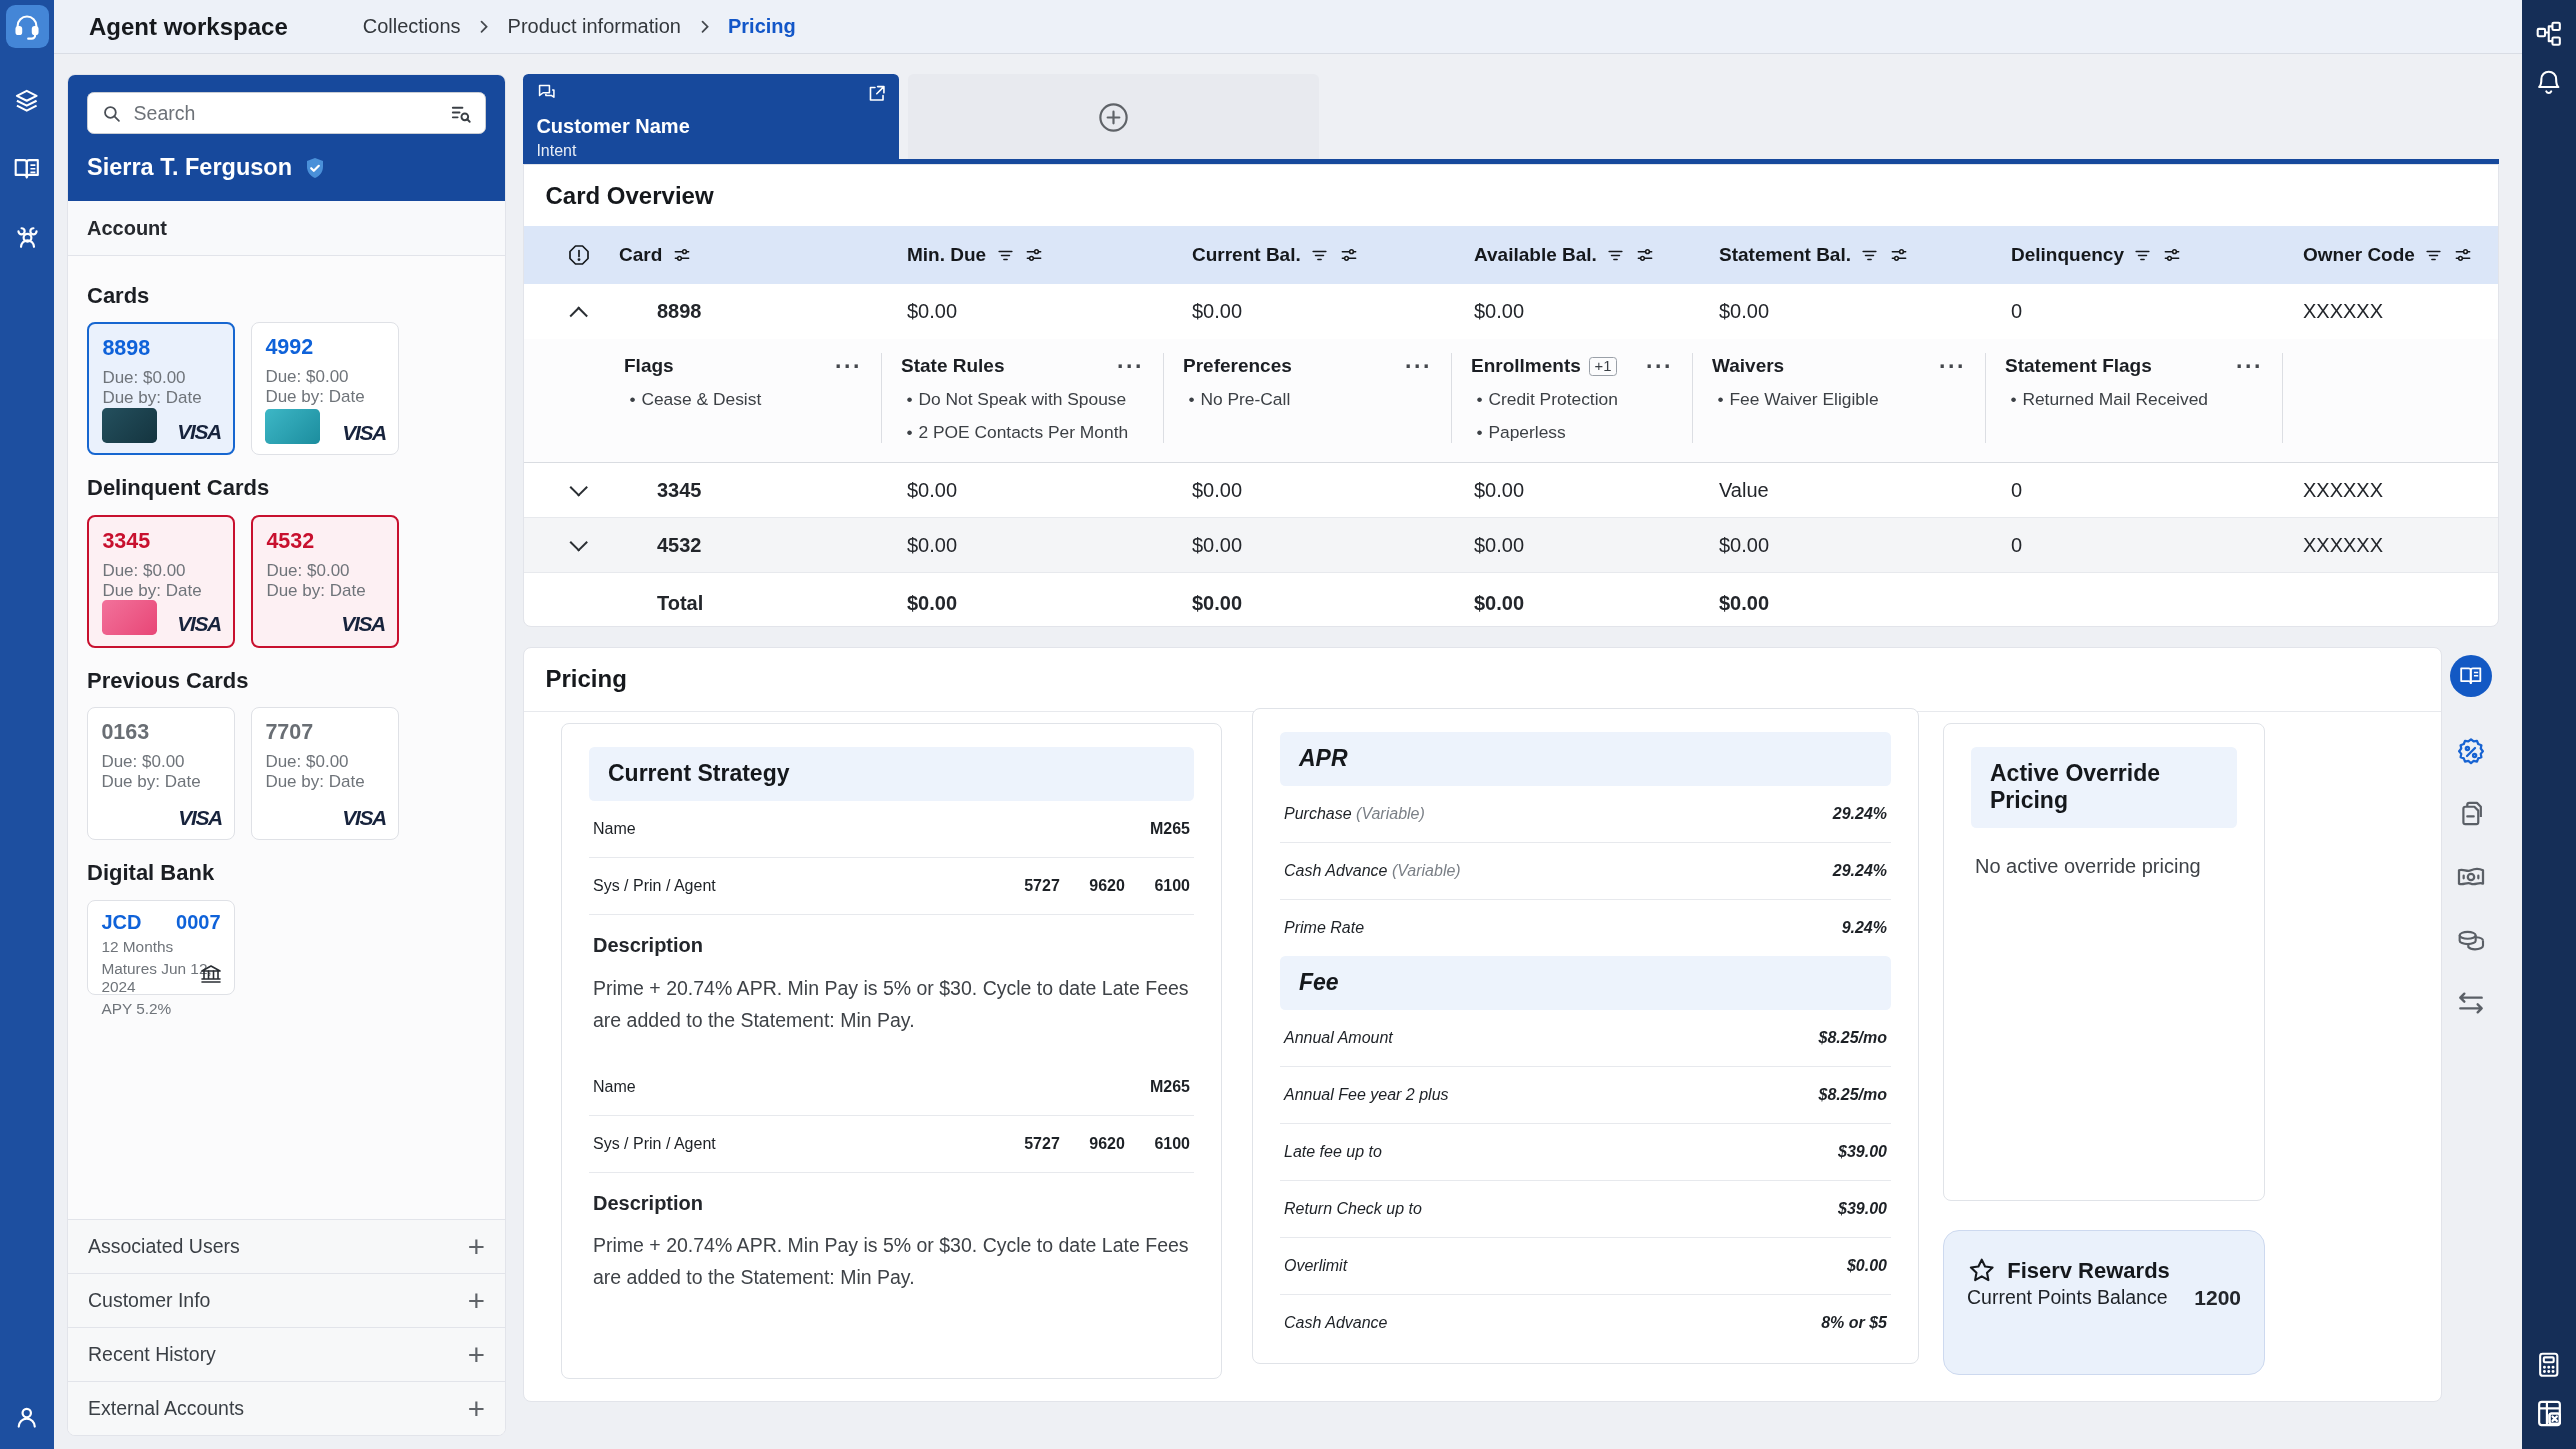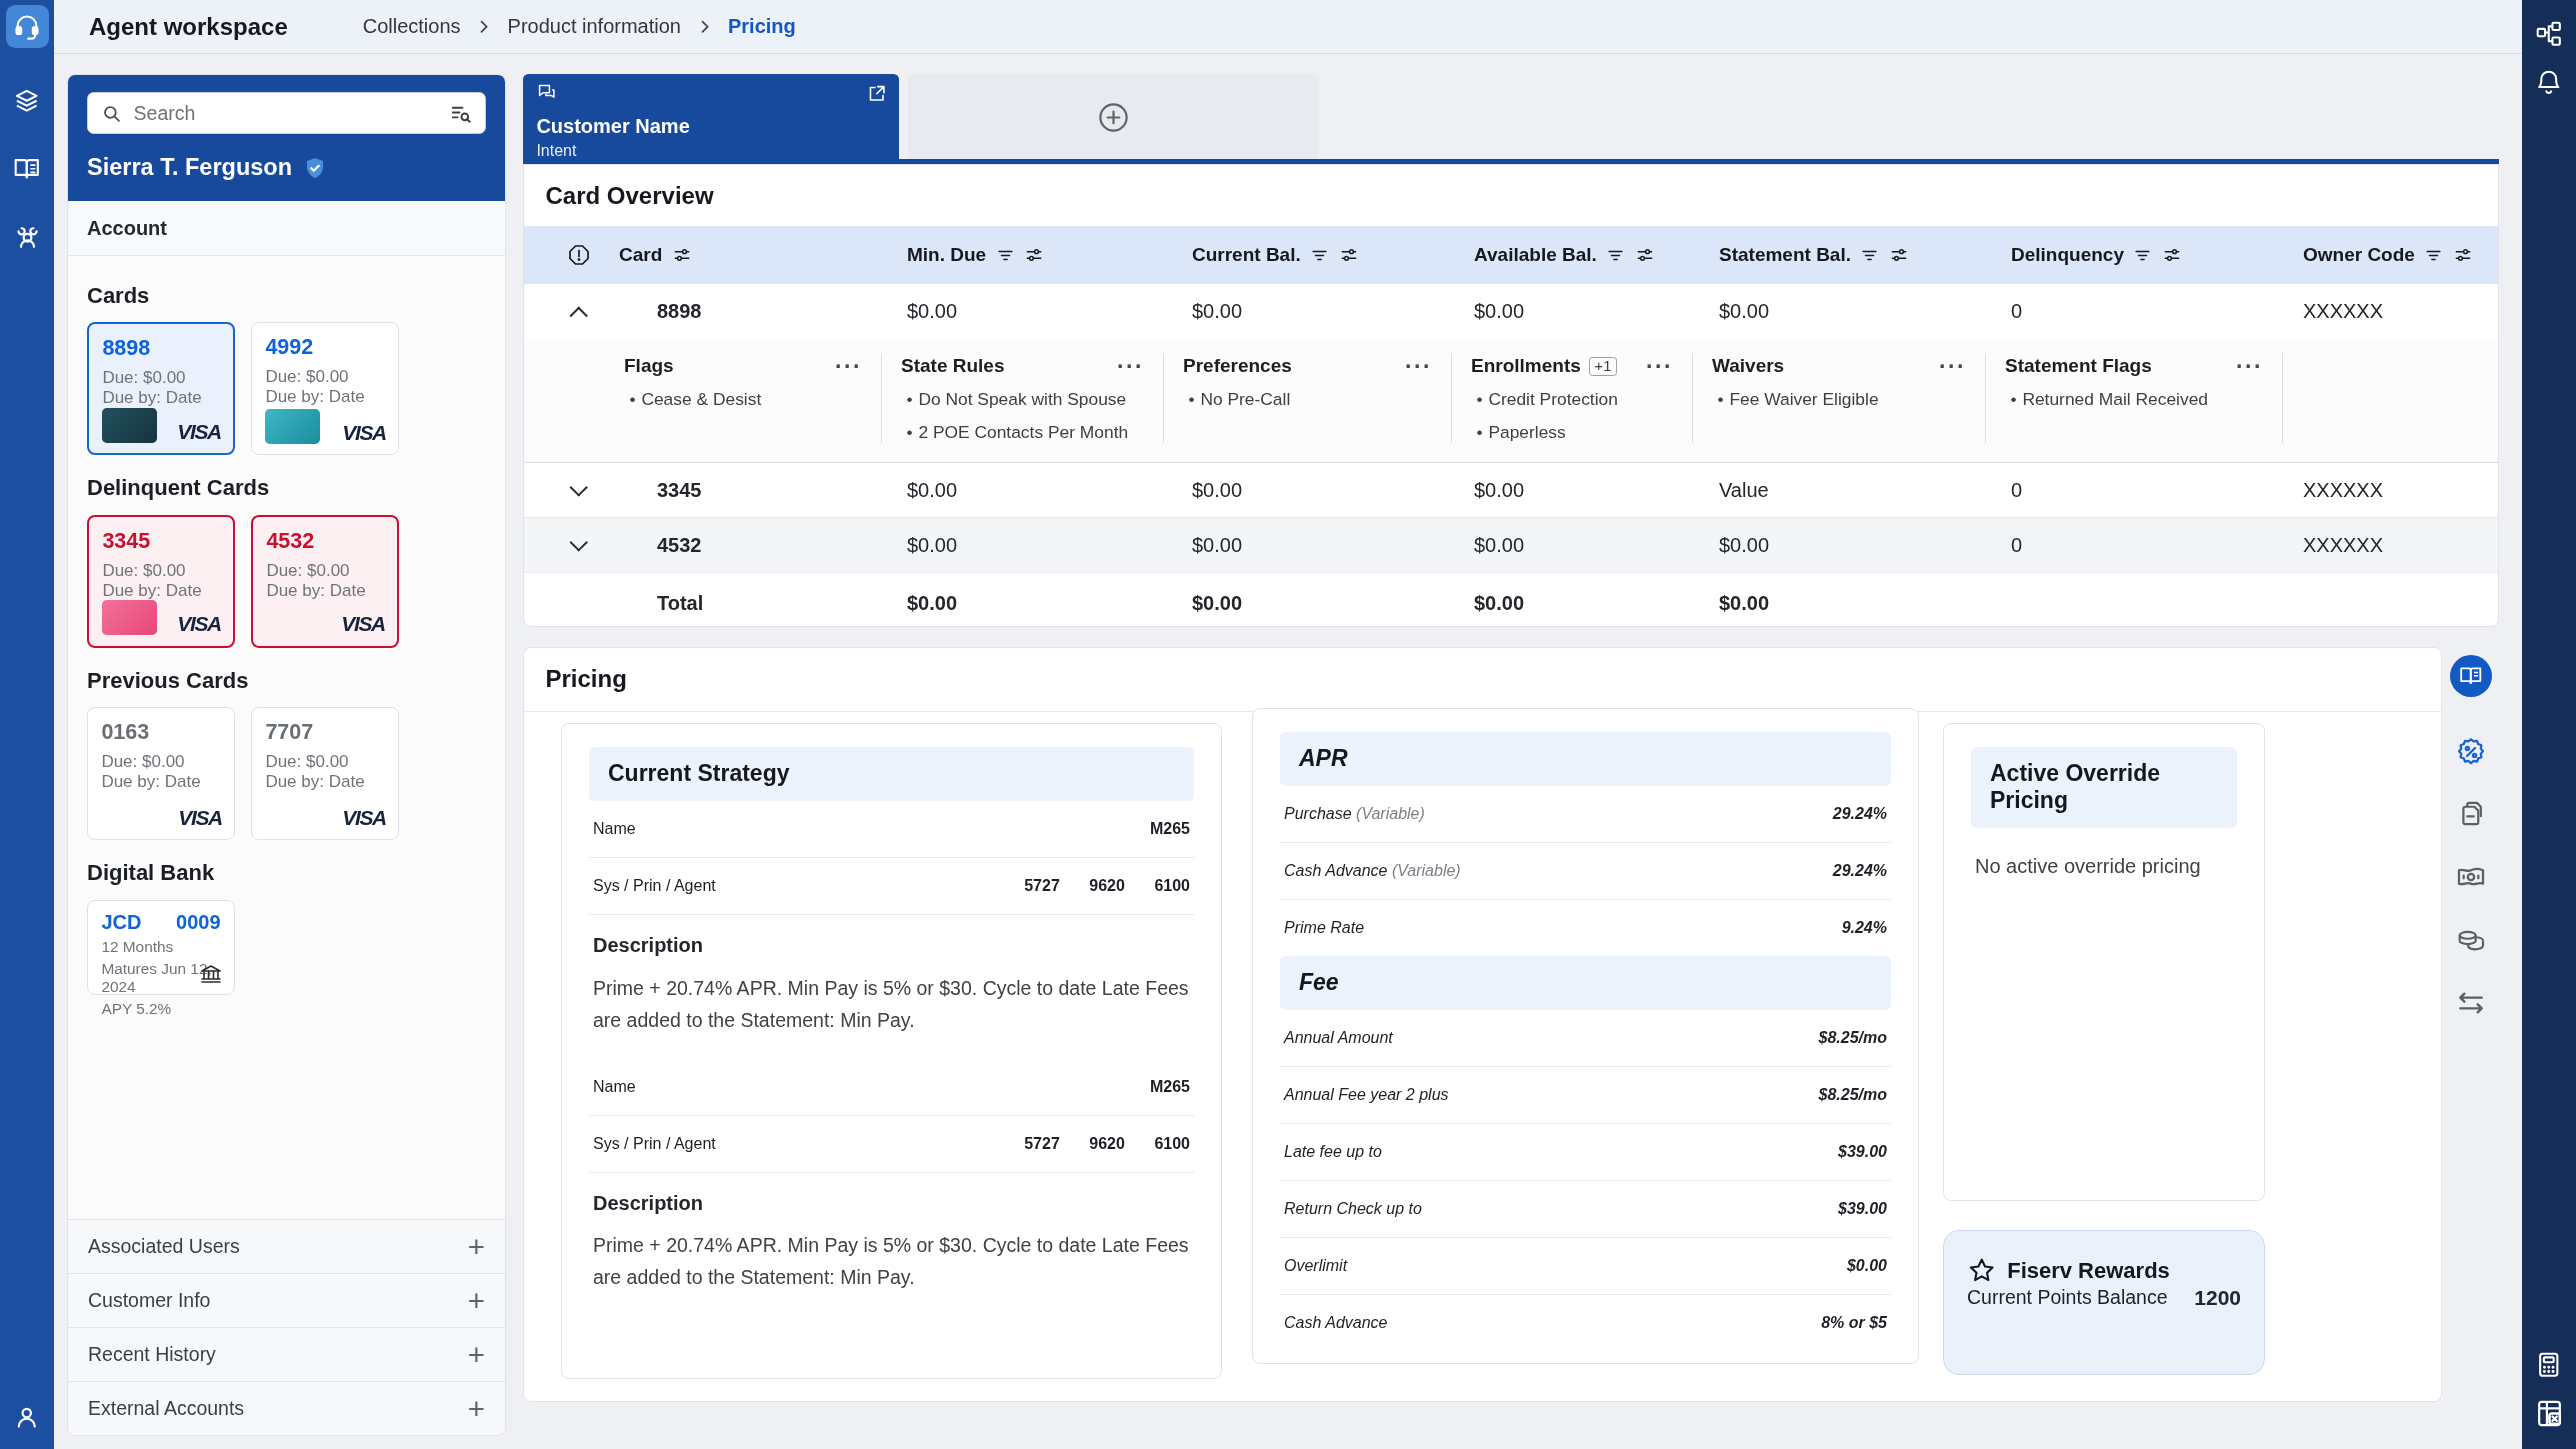--- a/index.html
+++ b/index.html
@@ -296,21 +296,21 @@
         <div class="tile-number">7707</div>
         <div class="tile-line"><span>Due: $0.00</span><br><span>Due by: Date</span></div>
         <div class="visa-mark">VISA</div>
       </div>
     </div>
 
     <div class="sec-title">Digital Bank</div>
     <div class="db-tile">
       <div class="db-top">
         <span class="db-name">JCD</span>
-        <span class="db-num">0009</span>
+        <span class="db-num">0007</span>
       </div>
       <div class="db-line">12 Months</div>
       <div class="db-line">Matures Jun 12, 2024</div>
       <div class="db-line">APY 5.2%</div>
       <span class="db-bank">
         <svg width="24" height="24" viewBox="0 0 24 24" fill="none" stroke="#2a2e33" stroke-width="1.6" stroke-linejoin="round">
             <path d="M3 9l9-5 9 5H3z"></path>
             <path d="M5 9v8M9.5 9v8M14.5 9v8M19 9v8M3 17h18M3 20h18" stroke-linecap="round"></path>
           </svg>
       </span>

